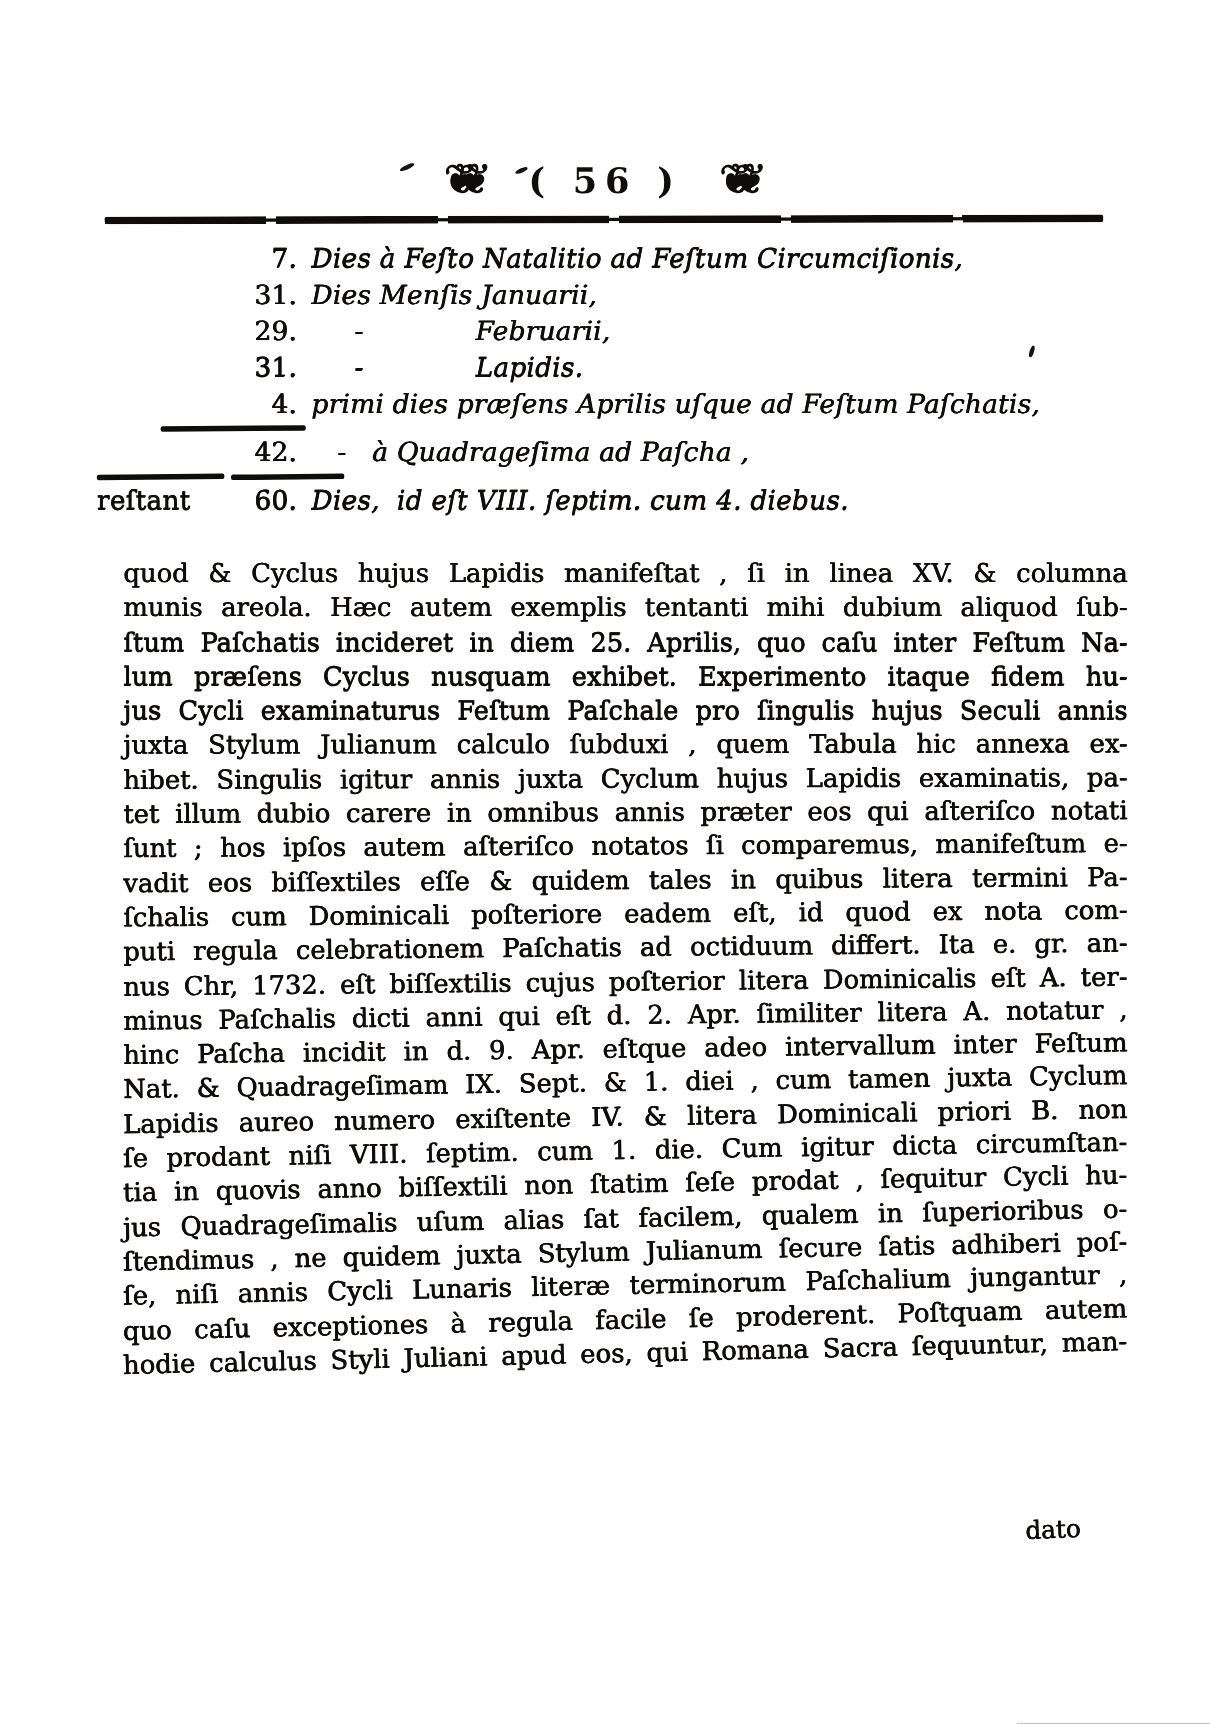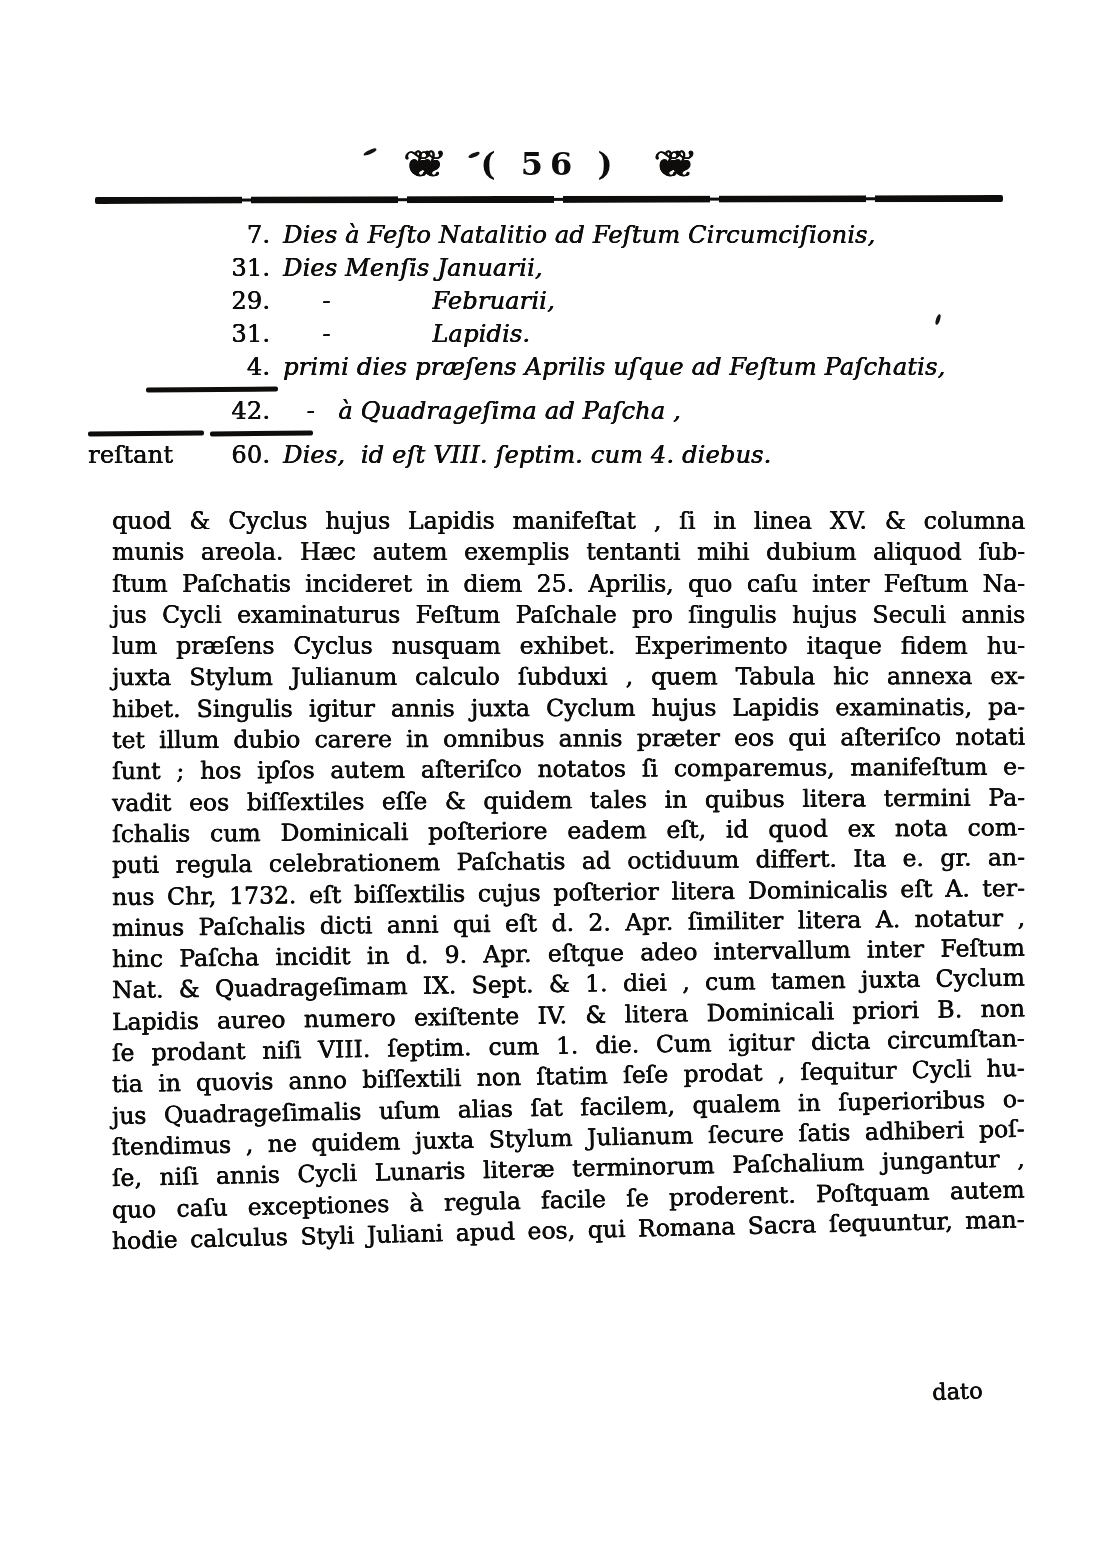--- a/index.html
+++ b/index.html
@@ -108,22 +108,22 @@
         <div class="ra"></div>
         <div class="rb"></div>
       </div>
       <div class="srow"><span class="slabel">reſtant</span><span class="snum">60.</span><span class="stext">Dies,  id eſt VIII. ſeptim. cum 4. diebus.</span></div>
     </div>
 
   <div class="para thick" id="para">
       <div class="pline">quod &amp; Cyclus hujus Lapidis manifeſtat , ſi in linea XV. &amp; columna</div>
       <div class="pline">munis areola. Hæc autem exemplis tentanti mihi dubium aliquod ſub-</div>
       <div class="pline">ſtum Paſchatis incideret in diem 25. Aprilis, quo caſu inter Feſtum Na-</div>
+      <div class="pline">lum præſens Cyclus nusquam exhibet. Experimento itaque fidem hu-</div>
       <div class="pline">jus Cycli examinaturus Feſtum Paſchale pro ſingulis hujus Seculi annis</div>
-      <div class="pline">lum præſens Cyclus nusquam exhibet. Experimento itaque fidem hu-</div>
       <div class="pline" style="transform: rotate(-0.072deg);">juxta Stylum Julianum calculo ſubduxi , quem Tabula hic annexa ex-</div>
       <div class="pline" style="transform: rotate(-0.144deg);">hibet. Singulis igitur annis juxta Cyclum hujus Lapidis examinatis, pa-</div>
       <div class="pline" style="transform: rotate(-0.216deg);">tet illum dubio carere in omnibus annis præter eos qui aſteriſco notati</div>
       <div class="pline" style="transform: rotate(-0.288deg);">ſunt ; hos ipſos autem aſteriſco notatos ſi comparemus, manifeſtum e-</div>
       <div class="pline" style="transform: rotate(-0.36deg);">vadit eos biſſextiles eſſe &amp; quidem tales in quibus litera termini Pa-</div>
       <div class="pline" style="transform: rotate(-0.432deg);">ſchalis cum Dominicali poſteriore eadem eſt, id quod ex nota com-</div>
       <div class="pline" style="transform: rotate(-0.504deg);">puti regula celebrationem Paſchatis ad octiduum differt. Ita e. gr. an-</div>
       <div class="pline" style="transform: rotate(-0.576deg);">nus Chr, 1732. eſt biſſextilis cujus poſterior litera Dominicalis eſt A. ter-</div>
       <div class="pline" style="transform: rotate(-0.648deg);">minus Paſchalis dicti anni qui eſt d. 2. Apr. ſimiliter litera A. notatur ,</div>
       <div class="pline" style="transform: rotate(-0.72deg);">hinc Paſcha incidit in d. 9. Apr. eſtque adeo intervallum inter Feſtum</div>

